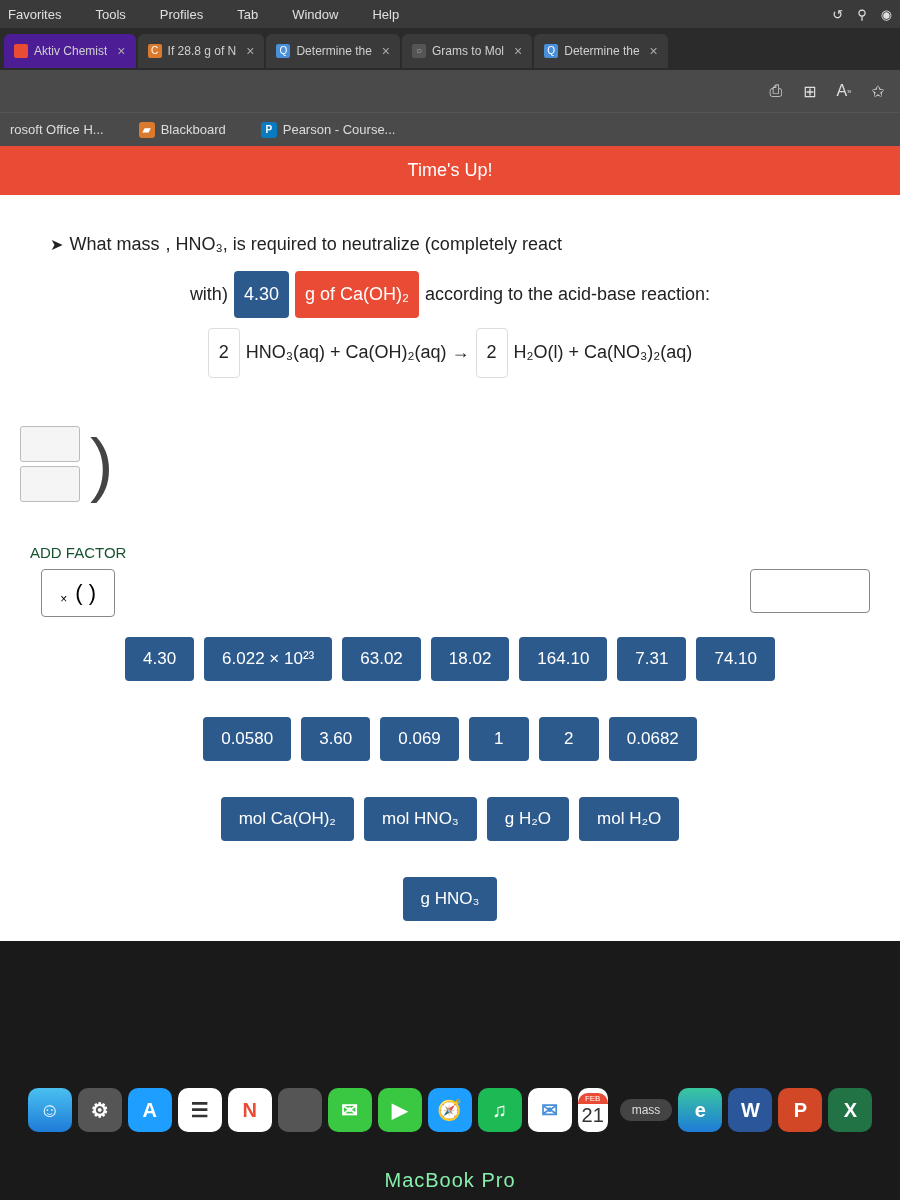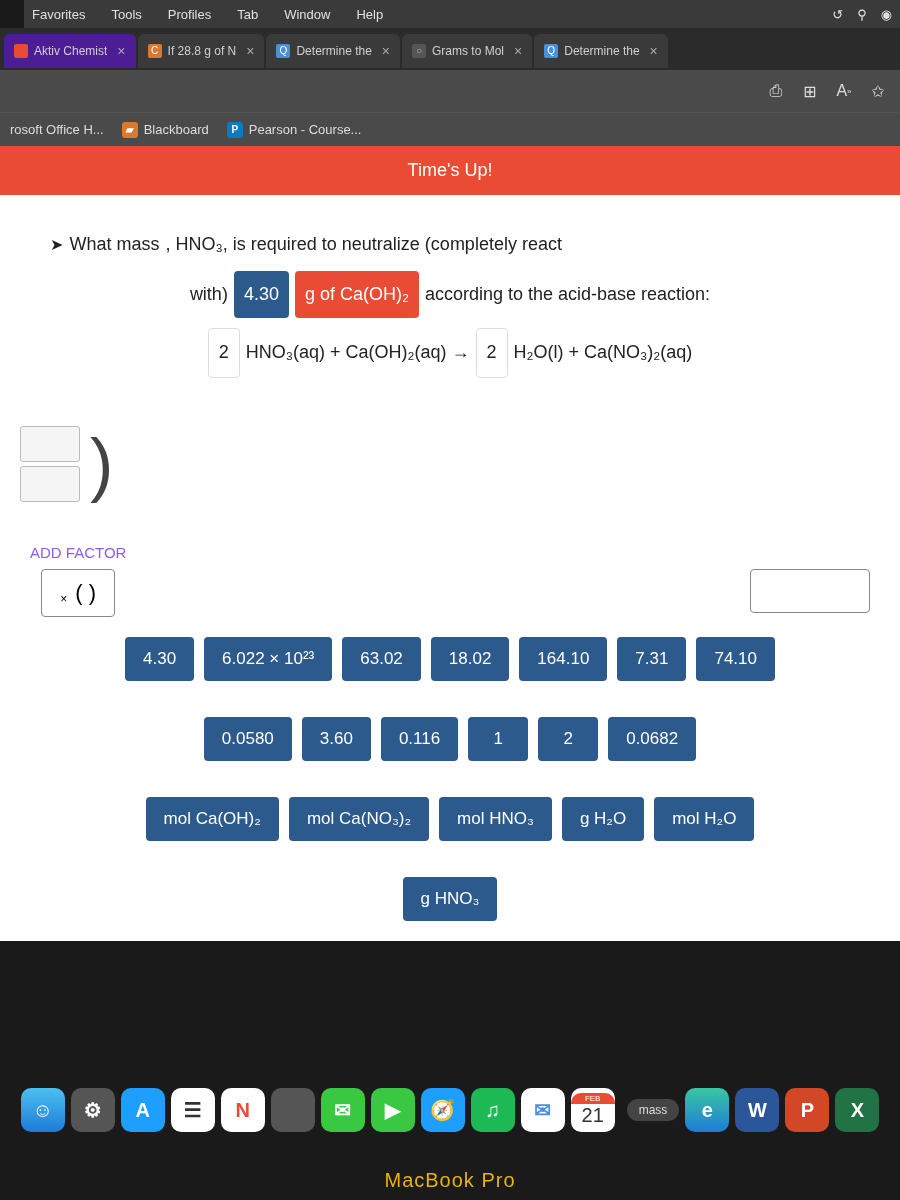--- a/index.html
+++ b/index.html
@@ -1,31 +1,31 @@
 <!DOCTYPE html>
 <html><head>
 <meta charset="utf-8">
 <style>
   * { box-sizing: border-box; margin: 0; padding: 0; font-family: -apple-system, BlinkMacSystemFont, "Segoe UI", Arial, sans-serif; }
   body { width: 900px; height: 1200px; background: #1a1a1a; overflow: hidden; position: relative; }
   
-  .menu-bar { background: #3a3a3a; color: #e0e0e0; height: 28px; display: flex; align-items: center; padding: 0 8px; font-size: 13px; gap: 26px; margin-left: 24px; }
+  .menu-bar { background: #3a3a3a; color: #e0e0e0; height: 28px; display: flex; align-items: center; padding: 0 8px; font-size: 13px; gap: 34px; }
   .menu-bar .right { margin-left: auto; display: flex; gap: 14px; align-items: center; }
   
   .tab-strip { background: #2b2b2b; height: 42px; display: flex; align-items: center; padding: 4px 4px 0 4px; gap: 2px; }
   .tab { background: #3a3a3a; color: #d0d0d0; height: 34px; display: flex; align-items: center; padding: 0 10px; font-size: 12px; border-radius: 6px 6px 0 0; gap: 6px; max-width: 180px; }
   .tab.active { background: #4c1d95; }
   .tab-icon { width: 14px; height: 14px; border-radius: 2px; flex-shrink: 0; }
   .tab .close { margin-left: 4px; font-size: 14px; color: #aaa; }
   .tab-text { white-space: nowrap; overflow: hidden; text-overflow: ellipsis; }
   
   .toolbar { background: #4a4a4a; height: 42px; display: flex; align-items: center; justify-content: flex-end; padding: 0 12px; gap: 14px; color: #ddd; }
   .toolbar-icon { width: 20px; height: 20px; display: flex; align-items: center; justify-content: center; font-size: 16px; }
   
-  .bookmark-bar { background: #4a4a4a; height: 34px; display: flex; align-items: center; padding: 0 10px; gap: 18px; color: #ddd; font-size: 13px; border-top: 1px solid #555; }
+  .bookmark-bar { background: #4a4a4a; height: 34px; display: flex; align-items: center; padding: 0 10px; gap: 35px; color: #ddd; font-size: 13px; border-top: 1px solid #555; }
   .bookmark { display: flex; align-items: center; gap: 6px; }
   .bm-icon { width: 16px; height: 16px; border-radius: 3px; display: flex; align-items: center; justify-content: center; font-size: 10px; font-weight: bold; color: white; }
   
   .banner { background: #e94b35; color: white; text-align: center; padding: 14px; font-size: 18px; font-weight: 500; }
   
   .content { background: #fff; padding: 30px 20px 20px 20px; }
   
   .question { font-size: 18px; line-height: 2.2; color: #222; text-align: left; padding: 0 30px; }
   .question-line { display: flex; flex-wrap: wrap; align-items: center; gap: 6px; justify-content: flex-start; margin-bottom: 6px; }
   .question-line.center { justify-content: center; }
@@ -35,39 +35,39 @@
   .chip.white { background: #fff; color: #222; border: 1px solid #ddd; }
   .cursor { font-size: 16px; }
   
   .work-area { background: #fff; padding: 20px; display: flex; align-items: center; gap: 10px; }
   .frac-box { display: flex; flex-direction: column; gap: 4px; }
   .frac-cell { width: 60px; height: 36px; border: 1px solid #bbb; border-radius: 3px; background: #f5f5f5; }
   .paren { font-size: 70px; font-weight: 300; color: #444; }
   
   .controls { background: #fff; padding: 20px 30px 10px 30px; display: flex; justify-content: space-between; align-items: flex-start; }
   .ctrl-group { display: flex; flex-direction: column; gap: 8px; align-items: center; }
-  .ctrl-label { font-size: 15px; color: #8b5cf6; }
+  .ctrl-label { font-size: 15px; color: #14532d; }
   .ctrl-box { border: 1px solid #888; border-radius: 4px; padding: 10px 18px; font-size: 18px; background: #fff; display: flex; align-items: center; gap: 8px; min-height: 44px; }
   .ctrl-box.factor { font-size: 22px; }
   .ctrl-box .x { font-size: 12px; align-self: flex-end; }
   .ans-slot { width: 30px; height: 24px; border: 1px solid #aaa; border-radius: 3px; }
   .reset-icon { font-size: 24px; }
   
   .tiles { background: #fff; padding: 10px 20px 20px 20px; display: flex; flex-wrap: wrap; gap: 10px; justify-content: center; }
   .tile { background: #2d5a8c; color: white; padding: 12px 18px; border-radius: 4px; font-size: 17px; min-width: 60px; text-align: center; }
   .tiles.row2 { padding-top: 16px; }
   
   .dock-area { position: absolute; bottom: 60px; left: 0; right: 0; display: flex; justify-content: center; align-items: center; gap: 6px; padding: 8px; }
   .dock-icon { width: 44px; height: 44px; border-radius: 10px; display: flex; align-items: center; justify-content: center; font-size: 20px; color: white; font-weight: bold; }
-  .cal-icon { background: white; border-radius: 10px; display: flex; flex-direction: column; align-items: center; justify-content: center; width: 44px; height: 44px; }
+  .cal-icon { background: white; border-radius: 10px; display: flex; flex-direction: column; align-items: center; justify-content: center; width: 30px; height: 44px; }
   .cal-top { background: #e94b35; color: white; font-size: 8px; width: 100%; text-align: center; border-radius: 10px 10px 0 0; padding: 1px 0; }
   .cal-num { color: #333; font-size: 20px; font-weight: 500; }
   .zoom-pill { background: #444; color: #ddd; border-radius: 12px; padding: 4px 12px; font-size: 12px; margin-left: 6px; }
   
-  .laptop-label { position: absolute; bottom: 8px; left: 0; right: 0; text-align: center; color: #eab308; font-size: 20px; font-weight: 300; letter-spacing: 1px; }
+  .laptop-label { position: absolute; bottom: 8px; left: 0; right: 0; text-align: center; color: #86efac; font-size: 20px; font-weight: 300; letter-spacing: 1px; }
 </style>
 </head>
 <body>
 
 <div class="menu-bar">
   <span>Favorites</span>
   <span>Tools</span>
   <span>Profiles</span>
   <span>Tab</span>
   <span>Window</span>
@@ -179,28 +179,27 @@
   <div class="tile">6.022 × 10²³</div>
   <div class="tile">63.02</div>
   <div class="tile">18.02</div>
   <div class="tile">164.10</div>
   <div class="tile">7.31</div>
   <div class="tile">74.10</div>
 </div>
 <div class="tiles row2">
   <div class="tile">0.0580</div>
   <div class="tile">3.60</div>
-  <div class="tile">0.116</div>
+  <div class="tile">0.069</div>
   <div class="tile">1</div>
   <div class="tile">2</div>
   <div class="tile">0.0682</div>
 </div>
 <div class="tiles row2">
   <div class="tile">mol Ca(OH)₂</div>
-  <div class="tile">mol Ca(NO₃)₂</div>
   <div class="tile">mol HNO₃</div>
   <div class="tile">g H₂O</div>
   <div class="tile">mol H₂O</div>
 </div>
 <div class="tiles row2">
   <div class="tile">g HNO₃</div>
 </div>
 
 <div class="dock-area">
   <div class="dock-icon" style="background:linear-gradient(#4ac0f0,#1e7bd8)">☺</div>

